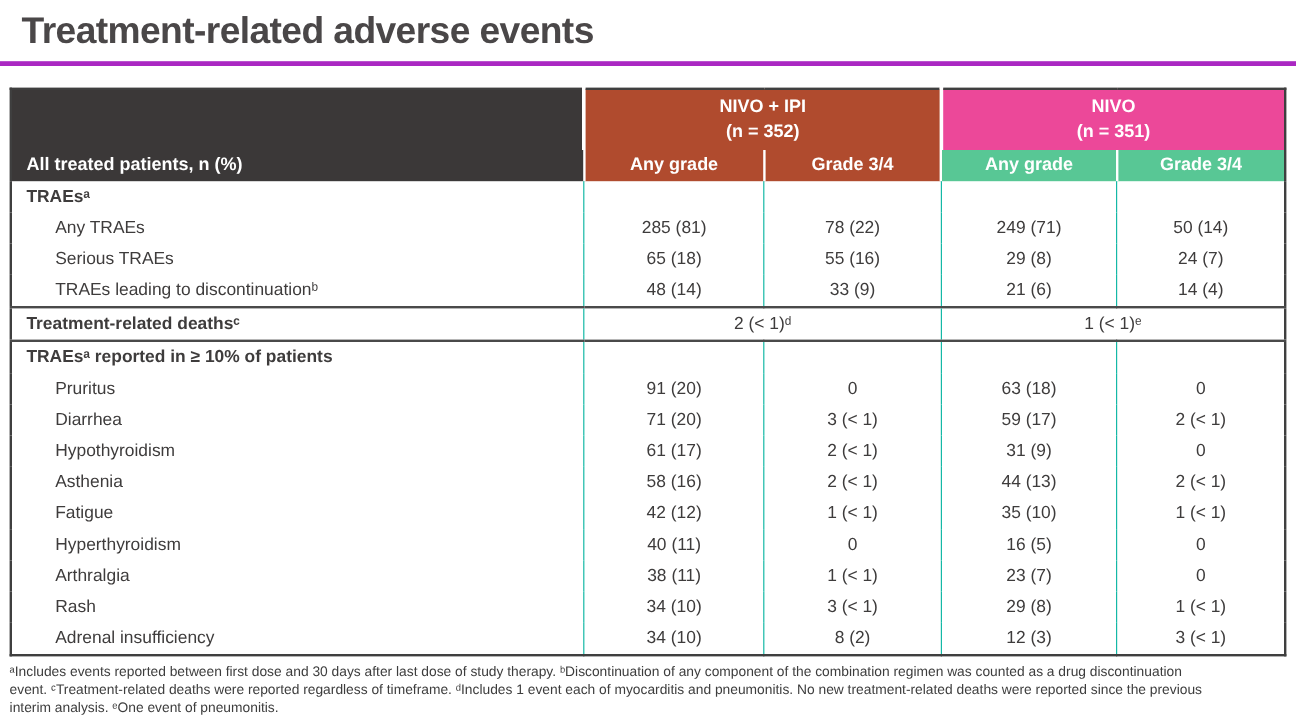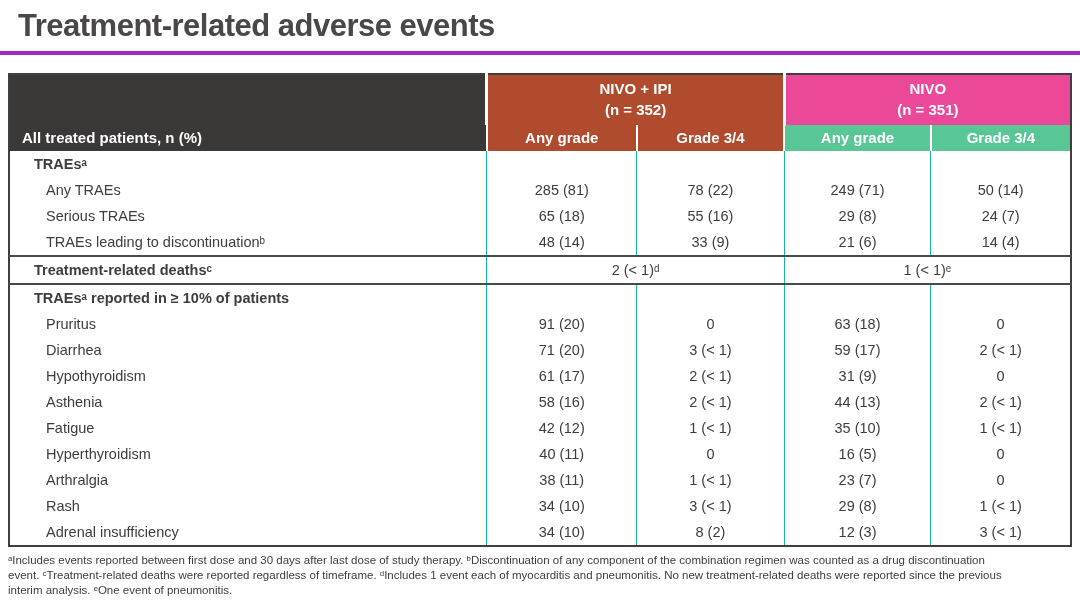--- a/index.html
+++ b/index.html
@@ -28,21 +28,21 @@
     padding:0 12px 5px 12px;font-size:15px;
   }
   .group-cell{height:50px;text-align:center;vertical-align:middle;font-size:15px;line-height:1.35;}
   .group-nivoipi{background:#b04b2e;border-left:3px solid #ffffff;margin-top:21px;}
   .group-nivo{background:#ec4899;border-left:3px solid #ffffff;}
   .sub-cell{height:26px;text-align:center;vertical-align:middle;font-size:15px;border-left:2px solid #ffffff;}
   .sub-red{background:#b04b2e;}
   .sub-green{background:#58c795;}
   
   td{height:26px;padding:0;vertical-align:middle;}
-  td.label{text-align:left;padding-left:24px;}
+  td.label{text-align:left;padding-left:12px;}
   td.label.indent{padding-left:36px;}
   td.label.section{font-weight:bold;}
   td.val{text-align:center;border-left:1px solid #14b8a6;}
   tr.deaths td{border-top:2px solid #4a4a4a;border-bottom:2px solid #4a4a4a;font-size:14.5px;}
   tr.deaths td.label{font-weight:bold;margin-left:33px;}
   .footnote{
     margin:6px 8px 0 8px;width:1004px;
     font-size:11.5px;line-height:1.32;color:#3d3d3d;
   }
 </style>

